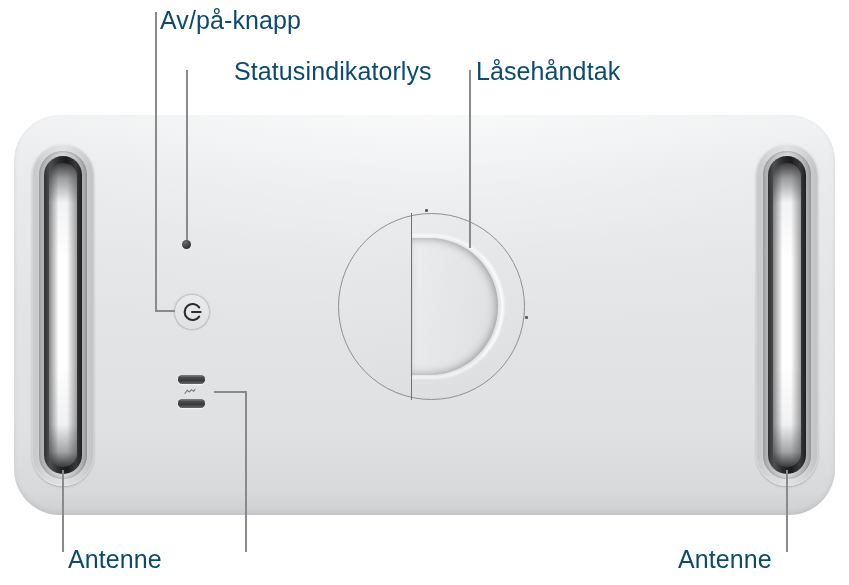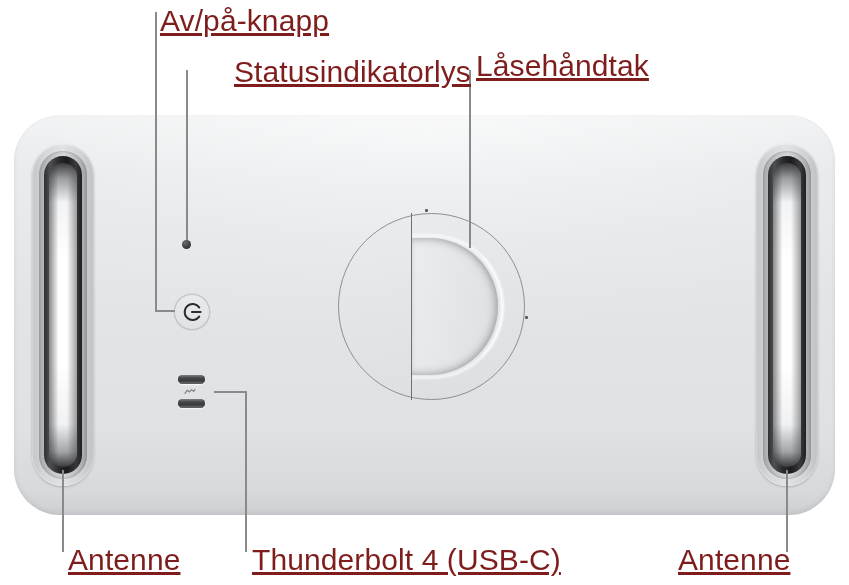--- a/index.html
+++ b/index.html
@@ -15,26 +15,25 @@
     width: 849px;
     height: 585px;
     background: #ffffff;
     overflow: hidden;
   }
 
   
   .label {
     position: absolute;
     font-family: "Liberation Sans", sans-serif;
-    font-size: 30px;
+    font-size: 25px;
     line-height: 29px;
-    color: #7f1d1d;
+    color: #0c4a6e;
     white-space: nowrap;
     letter-spacing: 0.1px;
-    text-decoration: underline;
   }
 
   
   .leader {
     position: absolute;
     background: #8a8a8a;
   }
   .leader-v { width: 2px; }
   .leader-h { height: 2px; }
 
@@ -301,21 +300,20 @@
 
   <div class="leader leader-h" style="left:214px; top:391px; width:33px;"></div>
   <div class="leader leader-v" style="left:245px; top:391px; height:161px;"></div>
 
   <div class="leader leader-v" style="left:786px; top:470px; height:82px;"></div>
 
   <div class="label" style="left:160px; top:6px;">Av/på-knapp</div>
 
   <div class="label" style="left:198px; top:57px;margin-left:36px;">Statusindikatorlys</div>
 
-  <div class="label" style="left:476px; top:51px;">Låsehåndtak</div>
+  <div class="label" style="left:476px; top:57px;">Låsehåndtak</div>
 
   <div class="label" style="left:68px; top:545px;">Antenne</div>
 
-  <div class="label" style="left:252px; top:545px;">Thunderbolt 4 (USB-C)</div>
 
   <div class="label" style="left:678px; top:545px;">Antenne</div>
 
 </div>
 
 </body></html>

